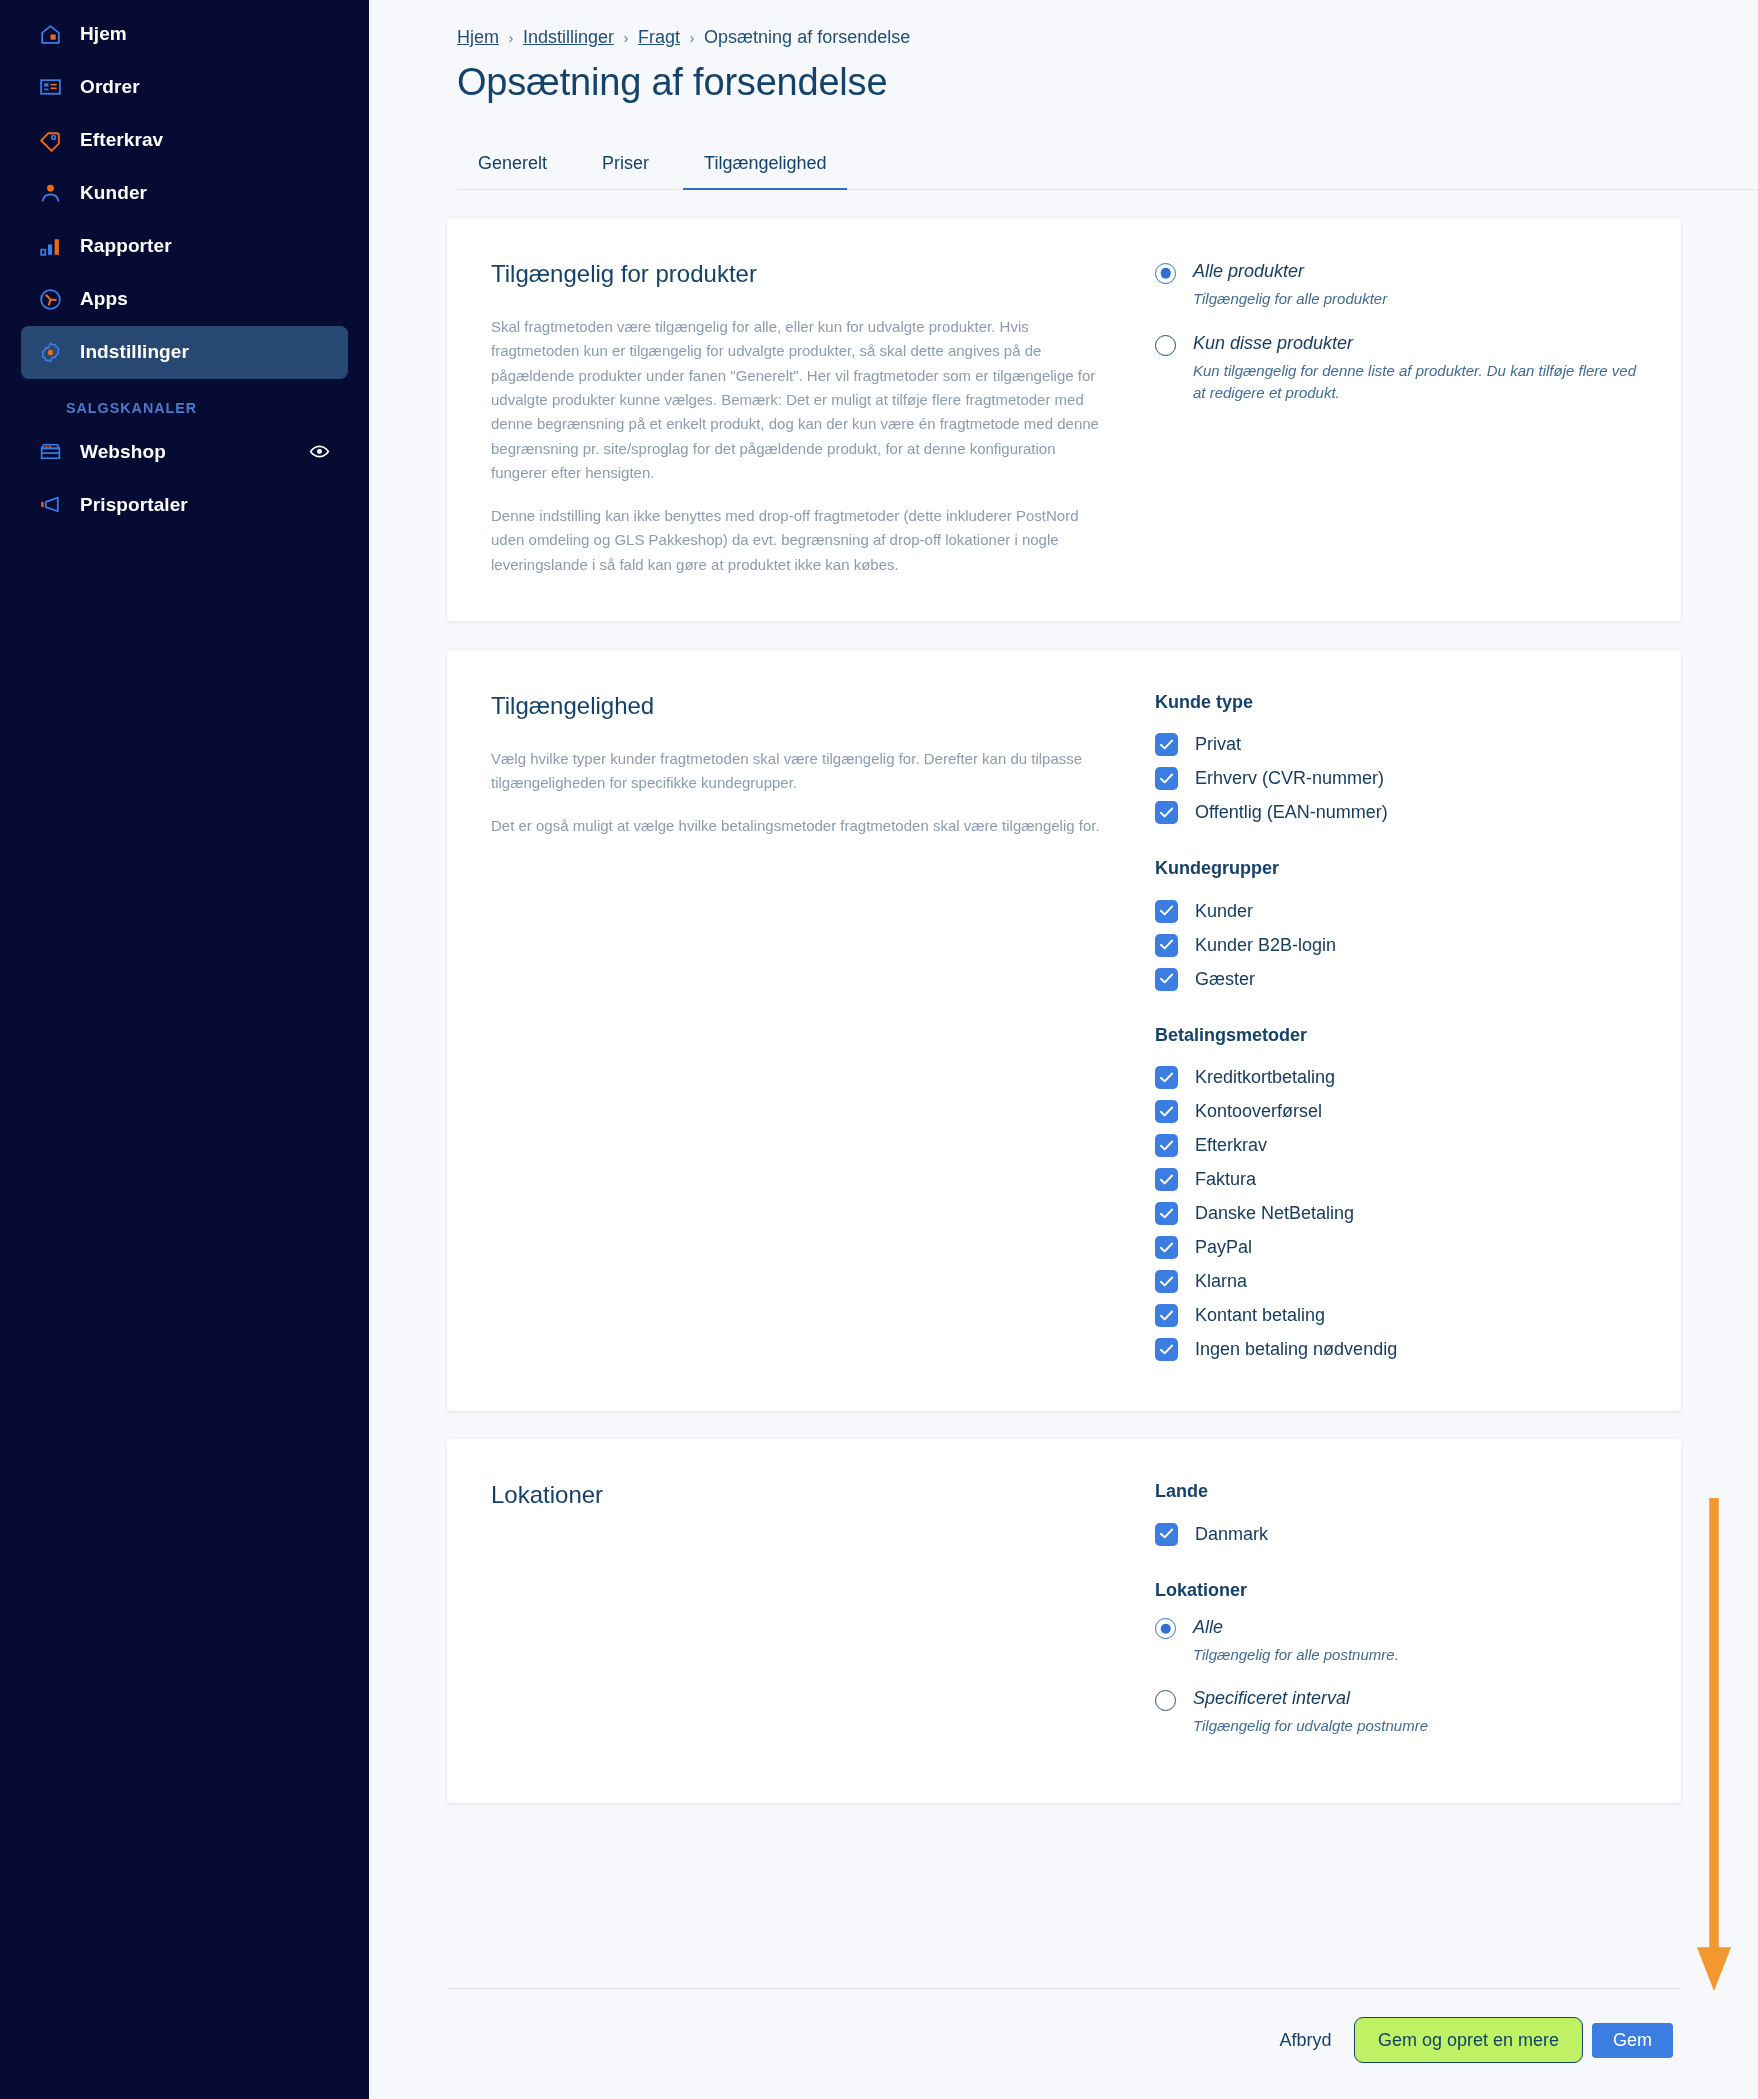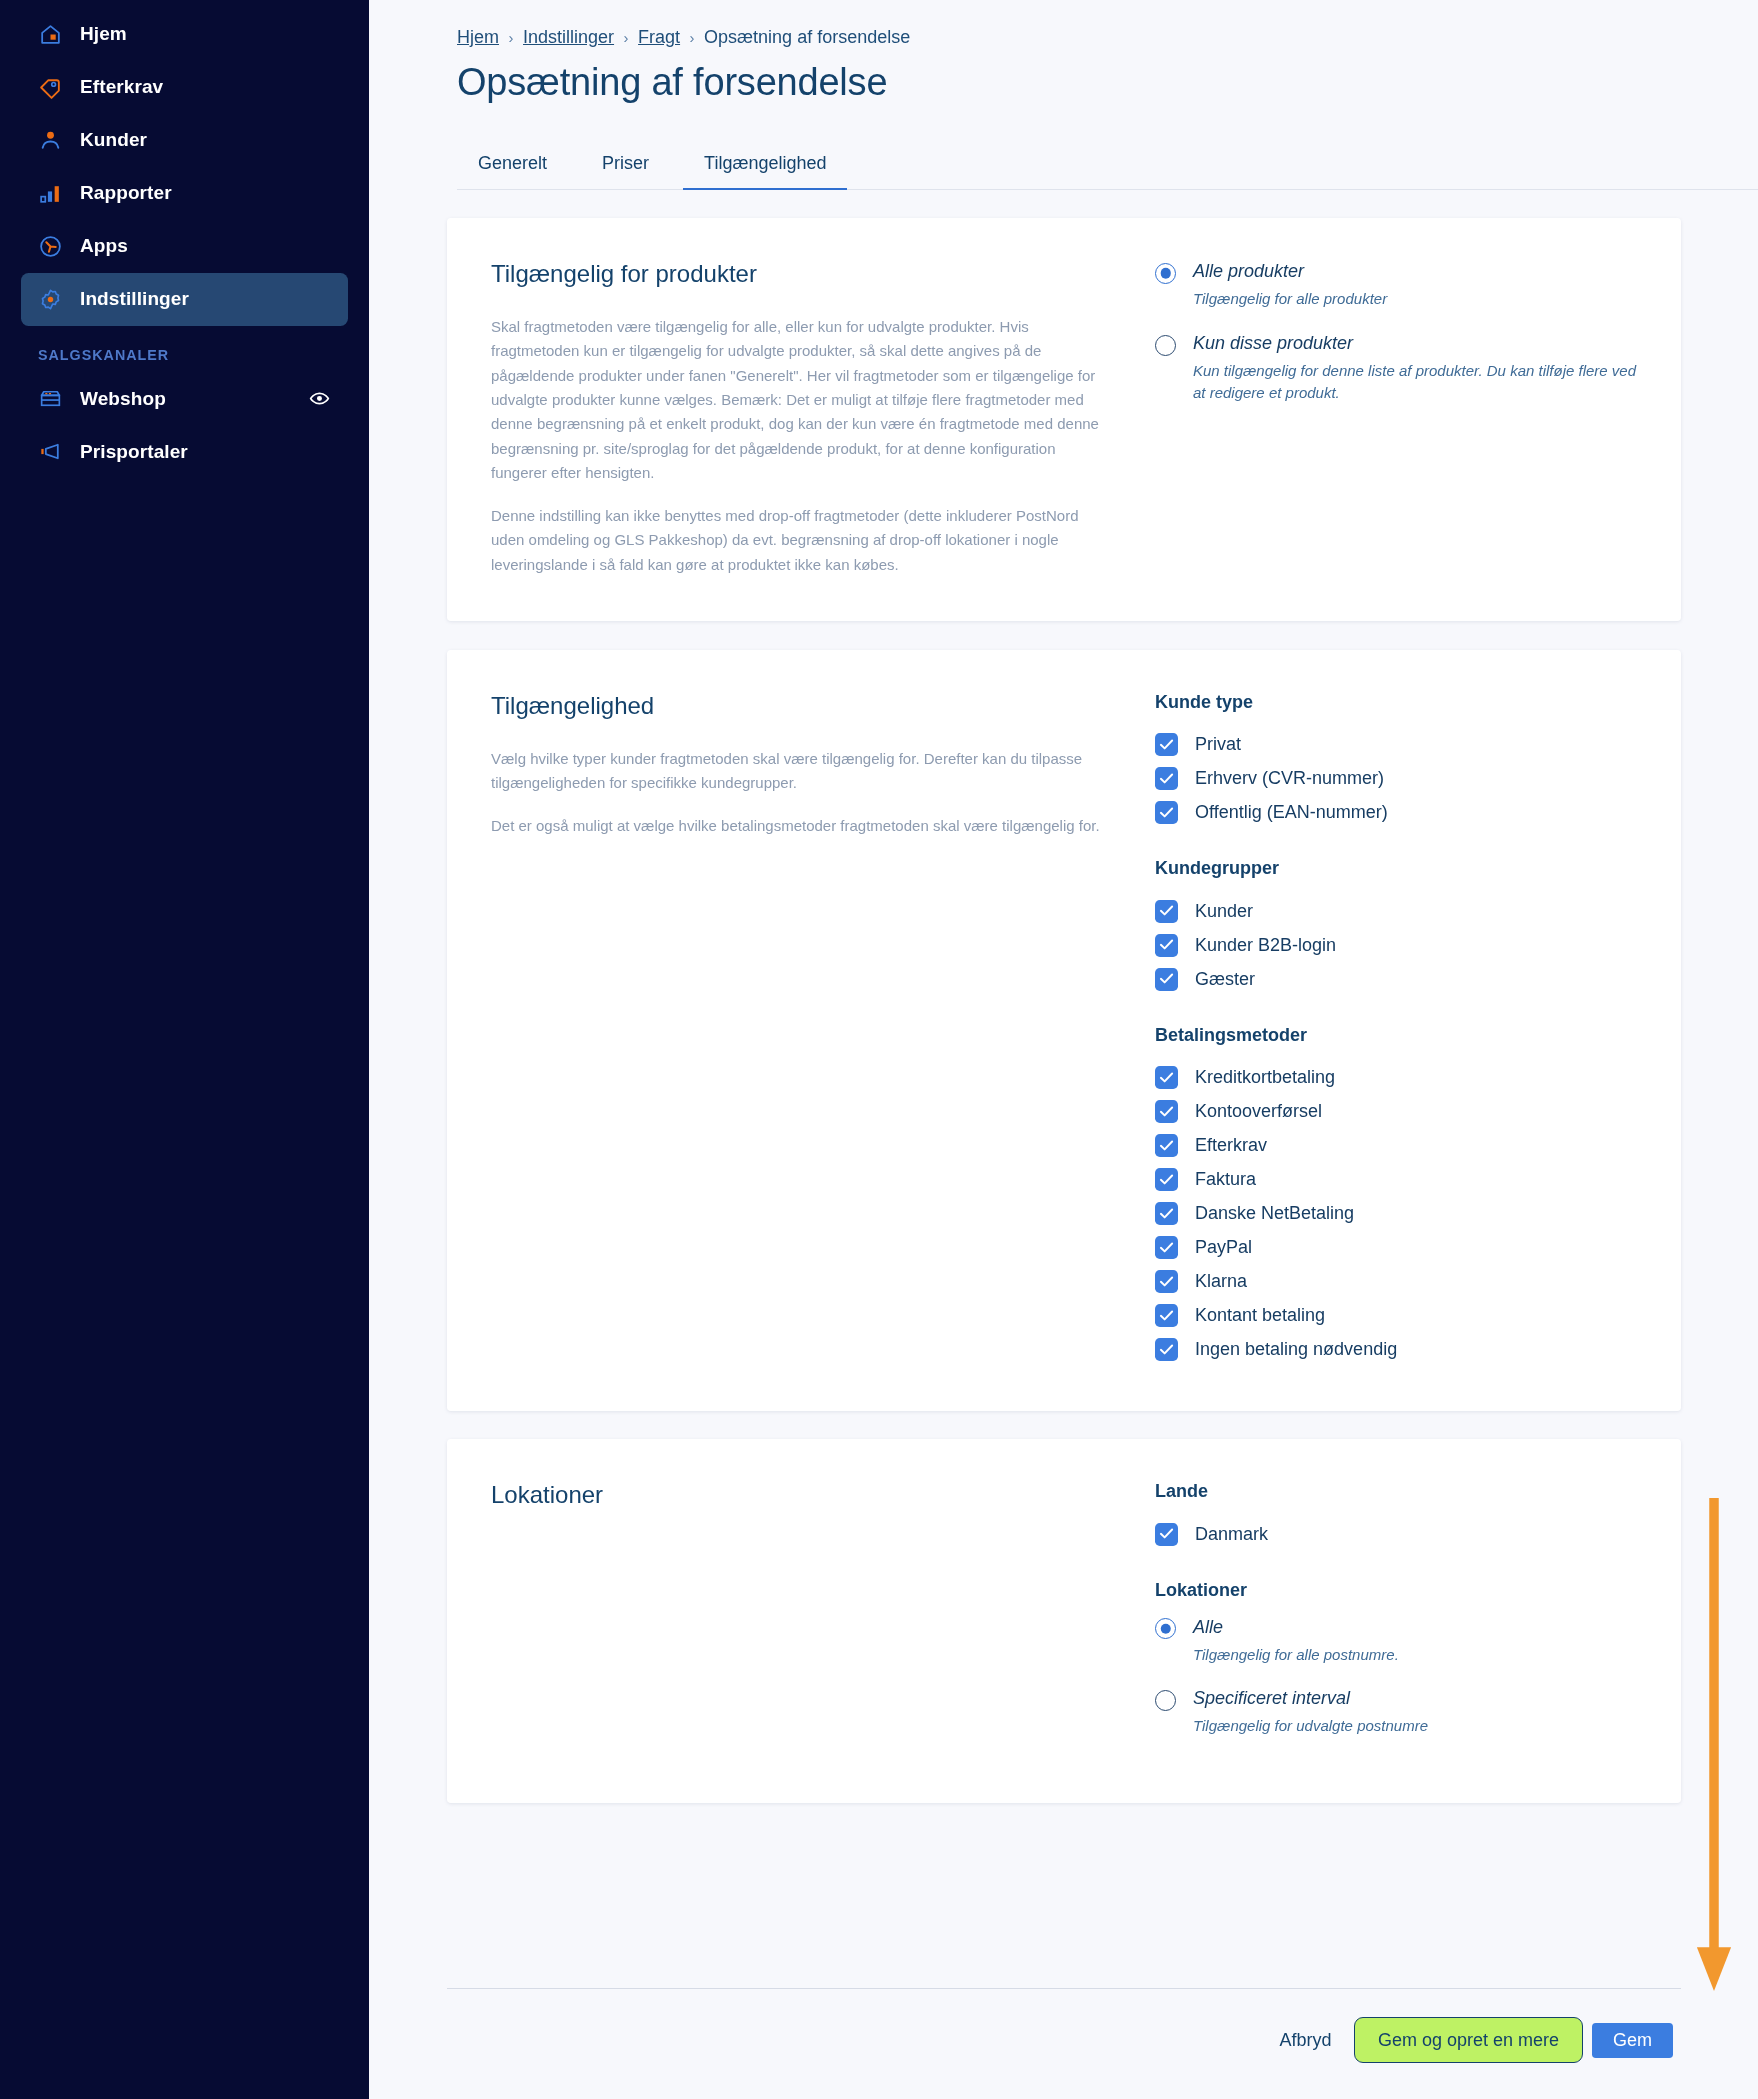--- a/index.html
+++ b/index.html
@@ -40,20 +40,21 @@
     letter-spacing: 0.1px;
     white-space: nowrap;
   }
   .nav-eye { margin-left: auto; display: flex; align-items: center; }
   .sidebar-section {
     color: #4e79c9;
     font-size: 14.3px;
     font-weight: 600;
     letter-spacing: 1px;
     padding: 21px 38px 9.5px 38px;
+    margin-left: 28px;
   }
 
   
   .main {
     flex: 1 1 auto;
     background: #f7f8fc;
     position: relative;
     overflow: hidden;
   }
   .crumbs {
@@ -220,20 +221,32 @@
     <div class="nav-item">
       <span class="nav-ico">
         <svg width="25" height="25" viewBox="0 0 24 24" fill="none">
           <path d="M4 10.5 12 4l8 6.5V20H4z" stroke="#3b7de0" stroke-width="1.7" stroke-linejoin="round"></path>
           <rect x="12" y="12" width="5" height="5" fill="#ec6c14"></rect>
         </svg>
       </span>
       <span class="nav-label">Hjem</span>
     </div>
 
+    <div class="nav-item">
+      <span class="nav-ico">
+        <svg width="25" height="25" viewBox="0 0 24 24" fill="none">
+          <rect x="3" y="5" width="18" height="13" stroke="#3b7de0" stroke-width="1.7"></rect>
+          <rect x="6" y="8" width="4" height="3" fill="#3b7de0"></rect>
+          <rect x="12" y="8.5" width="6" height="1.6" fill="#ec6c14"></rect>
+          <rect x="12" y="12" width="6" height="1.6" fill="#ec6c14"></rect>
+          <rect x="6" y="13" width="4" height="1.6" fill="#3b7de0"></rect>
+        </svg>
+      </span>
+      <span class="nav-label">Ordrer</span>
+    </div>
 
     <div class="nav-item">
       <span class="nav-ico">
         <svg width="25" height="25" viewBox="0 0 24 24" fill="none">
           <path d="M3 12 10 5h8a2 2 0 0 1 2 2v8l-7 7z" stroke="#ec6c14" stroke-width="1.8" stroke-linejoin="round"></path>
           <circle cx="15" cy="9" r="1.8" stroke="#3b7de0" stroke-width="1.6"></circle>
         </svg>
       </span>
       <span class="nav-label">Efterkrav</span>
     </div>

